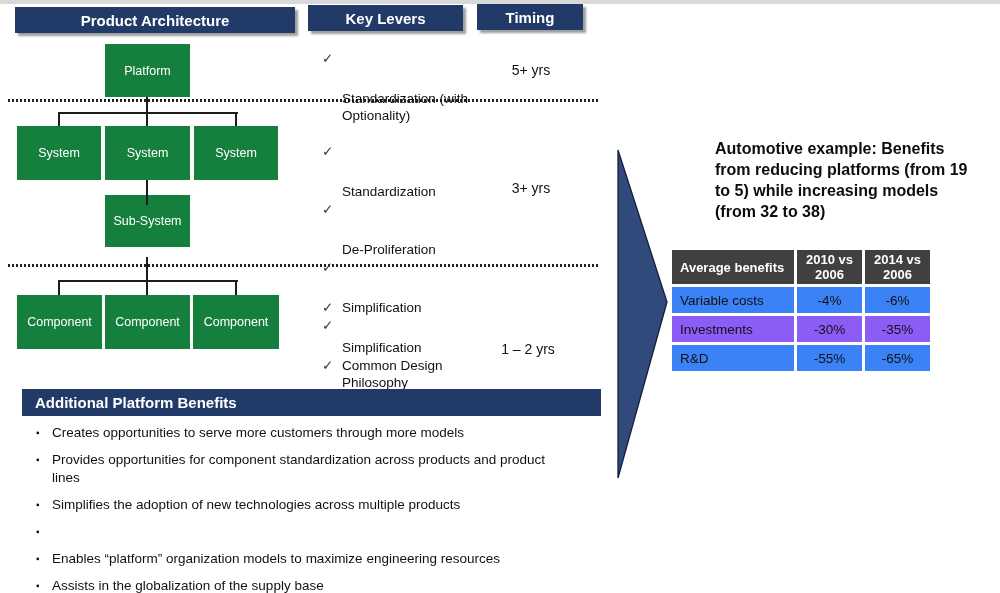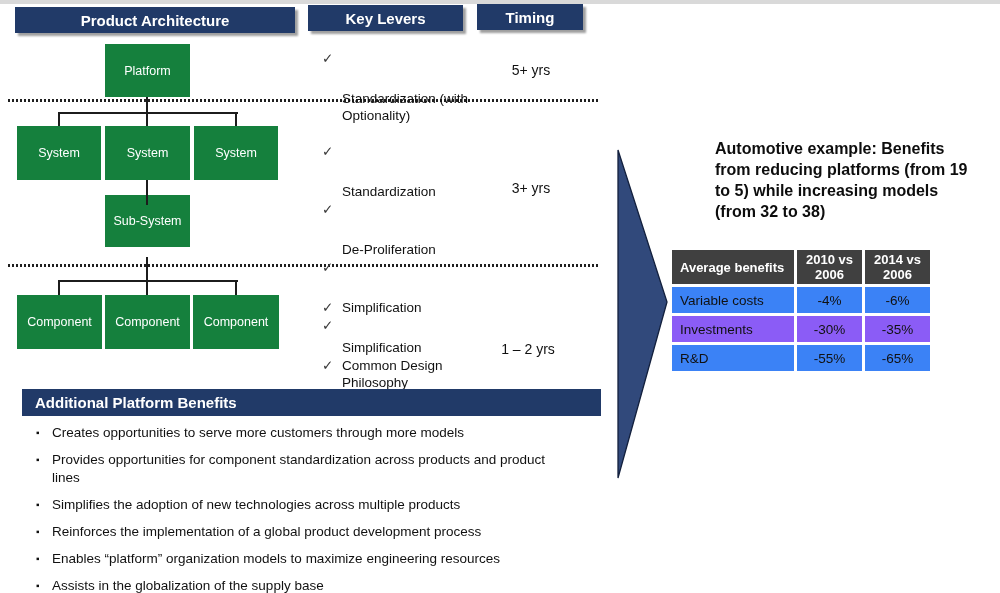--- a/index.html
+++ b/index.html
@@ -183,21 +183,20 @@
     <li class="apb-item">
       <span class="bullet">▪</span>
       <span>Provides opportunities for component standardization across products and product lines</span>
     </li>
     <li class="apb-item">
       <span class="bullet">▪</span>
       <span>Simplifies the adoption of new technologies across multiple products</span>
     </li>
     <li class="apb-item">
       <span class="bullet">▪</span>
-      <span>Reinforces the implementation of a global product development process</span>
     </li>
     <li class="apb-item">
       <span class="bullet">▪</span>
       <span>Enables “platform” organization models to maximize engineering resources</span>
     </li>
     <li class="apb-item">
       <span class="bullet">▪</span>
       <span>Assists in the globalization of the supply base</span>
     </li>
   </ul>

